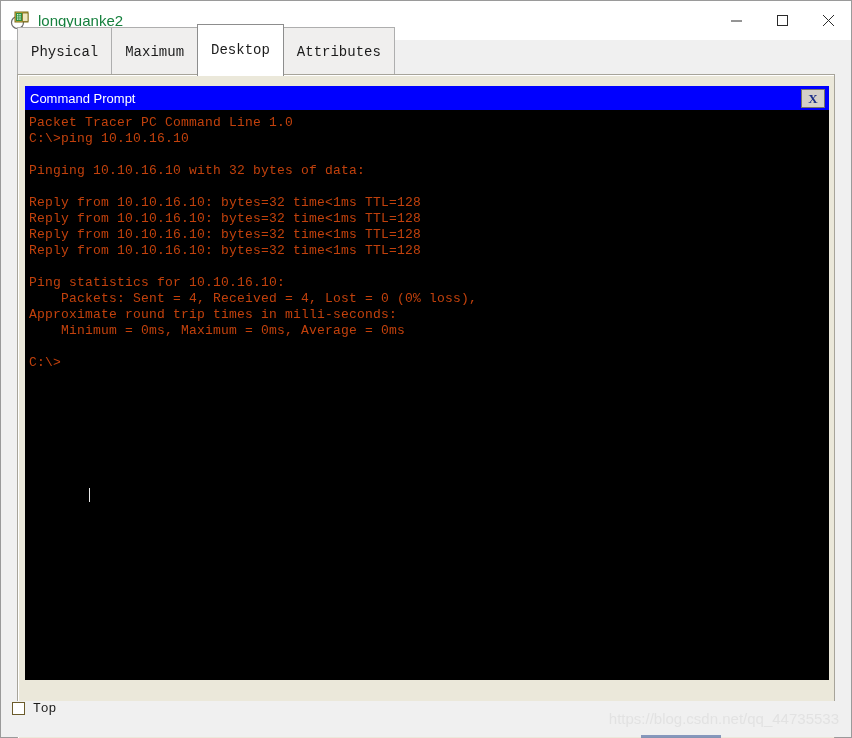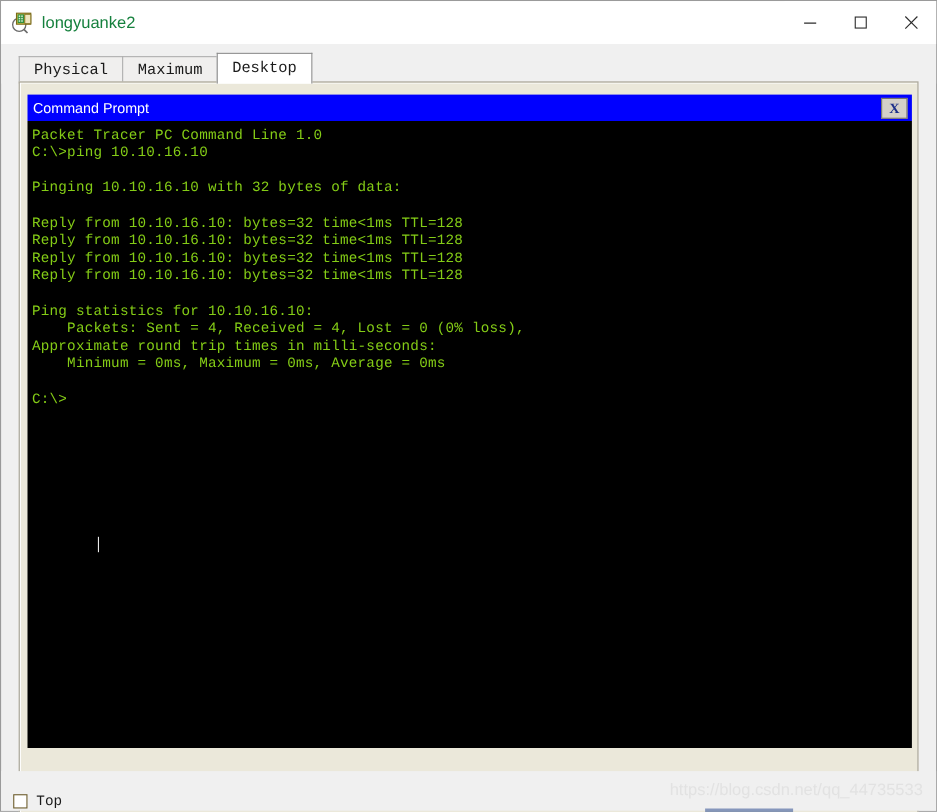--- a/index.html
+++ b/index.html
@@ -77,21 +77,21 @@
     position: absolute;
     left: 16px;
     top: 9px;
     display: flex;
     align-items: flex-end;
     height: 27px;
   }
   .tab {
     height: 24px;
     line-height: 24px;
-    padding: 0 13px;
+    padding: 12px 13px;
     font-family: "Liberation Mono", monospace;
     font-size: 14px;
     color: #1b1b1b;
     background: #f0efee;
     border: 1px solid #aeaeae;
     border-bottom: none;
     margin-right: -1px;
     box-sizing: content-box;
     white-space: nowrap;
   }
@@ -163,21 +163,21 @@
     width: 804px;
     height: 570px;
     background: #000000;
     overflow: hidden;
   }
   #terminal-text {
     position: absolute;
     left: 4px;
     top: 5px;
     margin: 0;
-    color: #84cc16;
+    color: #c2410c;
     font-family: "Liberation Mono", monospace;
     font-size: 13px;
     line-height: 16px;
     white-space: pre;
     letter-spacing: 0.2px;
   }
   #terminal-caret {
     position: absolute;
     left: 64px;
     top: 378px;
@@ -191,21 +191,21 @@
     position: absolute;
     left: 0;
     top: 700px;
     width: 850px;
     height: 36px;
     background: #f0f0f0;
   }
   #top-checkbox-row {
     position: absolute;
     left: 11px;
-    top: 20px;
+    top: 0;
     display: flex;
     align-items: center;
   }
   #top-checkbox {
     width: 13px;
     height: 13px;
     background: #ffffff;
     border: 1px solid #6b5b2b;
     box-sizing: border-box;
     margin-right: 8px;
@@ -277,20 +277,21 @@
           </svg>
       </div>
     </div>
   </div>
 
   <div id="tabstrip">
     <div id="tabstrip-inner">
       <div class="tab">Physical</div>
       <div class="tab">Maximum</div>
       <div class="tab active">Desktop</div>
+      <div class="tab">Attributes</div>
     </div>
   </div>
 
   <div id="desktop-panel">
 
     <div id="cmd-window">
 
       <div id="cmd-titlebar">
         <div id="cmd-title-text">Command Prompt</div>
         <div id="cmd-close-button">X</div>

